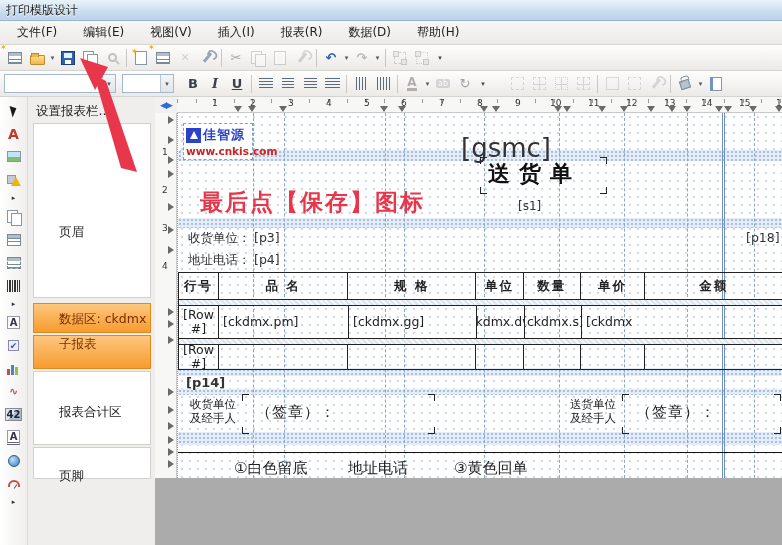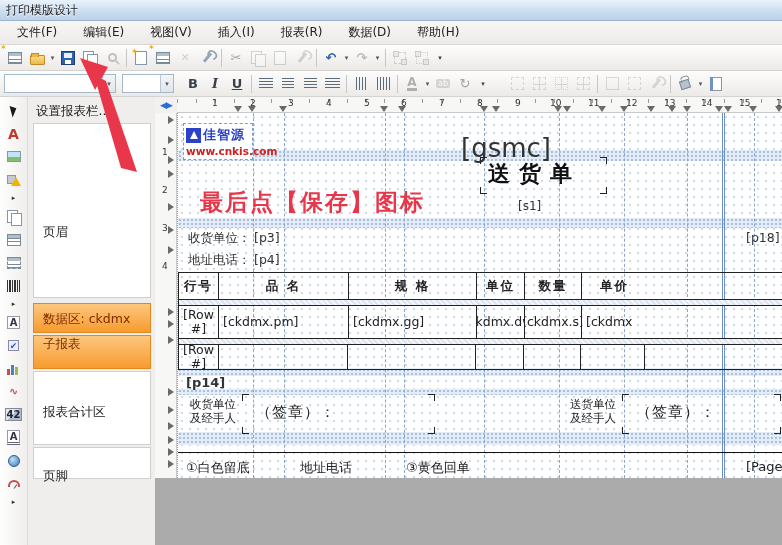--- a/index.html
+++ b/index.html
@@ -92,21 +92,21 @@
   .i-bars .b1{height:6px;background:#c0504d;} .i-bars .b2{height:10px;} .i-bars .b3{height:8px;background:#9bbb59;}
   .i-gauge { width:12px; height:7px; border:2px solid #c0504d; border-bottom:none; border-radius:12px 12px 0 0; position:relative; }
   .i-gauge::after { content:""; position:absolute; left:5px; top:2px; width:1px; height:5px; background:#555; transform:rotate(35deg); }
   .i-globe { width:12px; height:12px; border-radius:50%; background:radial-gradient(circle at 35% 35%,#bfe0f5,#3a7abd); border:1px solid #2a5a8d; }
   .i-42 { font-size:10px; font-weight:bold; color:#223; background:linear-gradient(135deg,#dfe6ee 50%,#aebecd 50%); padding:0 1px; border:1px solid #889; }
   .i-curve { font-size:11px; color:#c0504d; font-weight:bold; }
 
   
   .panel { position:absolute; left:28px; top:97px; width:127px; height:448px; background:#efeeec; }
   .panel-title { padding:6px 6px 4px 8px; font-size:12.5px; color:#222; }
-  .sec { position:absolute; left:5px; width:118px; background:#fff; border:1px solid #d2d0cd; padding-left:9px; font-size:12.5px; color:#222; }
+  .sec { position:absolute; left:5px; width:118px; background:#fff; border:1px solid #d2d0cd; padding-left:25px; font-size:12.5px; color:#222; }
   .sec.orange { background:linear-gradient(#fdc77f,#f79b2e); border-color:#e08a1e; color:#7c2d00; }
   .s1 { top:26px; height:175px; } .s1 .lbl { margin-top:100px; }
   .s2 { top:206px; height:30px; } .s2 .lbl { margin-top:7px; }
   .s3 { top:238px; height:34px; } .s3 .lbl { }
   .s4 { top:274px; height:74px; } .s4 .lbl { margin-top:32px; }
   .s5 { top:350px; height:32px; } .s5 .lbl { margin-top:20px; }
 
   
   .canvas { position:absolute; left:155px; top:97px; width:627px; height:448px; background:#ababab; overflow:hidden; }
   .splitter { position:absolute; left:0; top:0; width:22px; height:16px; background:#f2f1ef; color:#2a6fd6; font-size:9px; display:flex; align-items:center; justify-content:center; letter-spacing:-1px; }
@@ -153,21 +153,21 @@
     font-size:12.5px; color:#222; overflow:hidden; text-align:center; line-height:1.15; }
   .cell:last-child { border-right:none; }
   .cell.hd { font-weight:bold; letter-spacing:2px; }
   .cell.lft { justify-content:flex-start; padding-left:4px; text-align:left; }
   .hrow { height:27px; } .r1 { height:33px; } .r2 { height:26px; }
   .c0{width:40px;} .c1{width:130px;} .c2{width:128px;} .c3{width:48px;} .c4{width:57px;} .c5{width:65px;} .c6{width:137px;}
 
   .sig { font-size:11.5px; color:#222; line-height:1.25; }
   .seal { font-size:15px; color:#222; letter-spacing:1px; }
   .blackline { position:absolute; left:0; top:339px; width:605px; height:0; border-top:1.5px solid #111; }
-  .foot { font-size:13px; color:#222; white-space:nowrap; }
+  .foot { font-size:15px; color:#222; white-space:nowrap;margin-left:48px; }
 
   .arrow-overlay { position:absolute; left:0; top:0; width:782px; height:545px; pointer-events:none; z-index:50; }
 </style>
 </head>
 <body>
 
 <div id="window">
 
   <div class="titlebar">
     <span class="t">打印模版设计</span>
@@ -520,20 +520,21 @@
       <div class="abs fld" style="left:76px;top:139px;font-size:12.5px">[p4]</div>
 
       <div class="dtable">
         <div class="trow hrow">
           <div class="cell hd c0">行号</div>
           <div class="cell hd c1">品 名</div>
           <div class="cell hd c2">规 格</div>
           <div class="cell hd c3">单位</div>
           <div class="cell hd c4">数量</div>
           <div class="cell hd c5">单价</div>
+          <div class="cell hd c6">金额</div>
         </div>
         <div class="tsep"></div>
         <div class="trow r1">
           <div class="cell c0">[Row #]</div>
           <div class="cell lft c1">[ckdmx.pm]</div>
           <div class="cell lft c2">[ckdmx.gg]</div>
           <div class="cell c3">[ckdmx.dw]</div>
           <div class="cell c4">[ckdmx.s]</div>
           <div class="cell lft c6">[ckdmx</div>
         </div>

